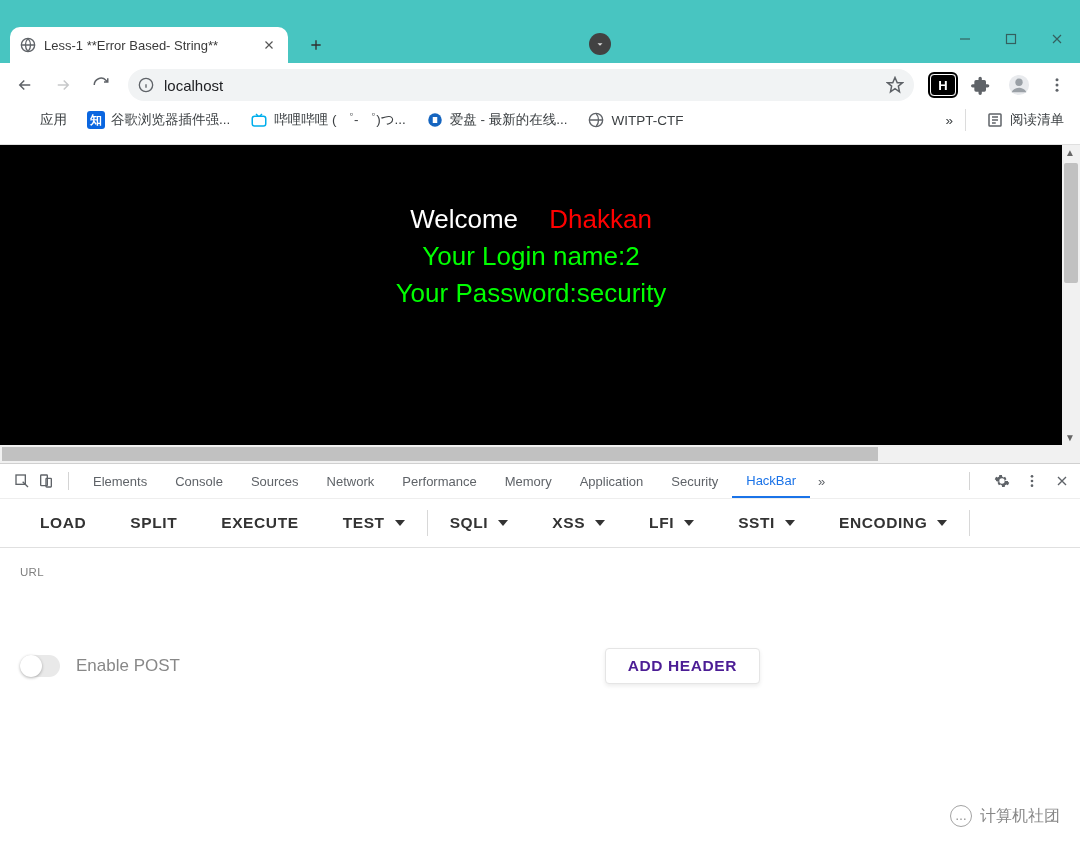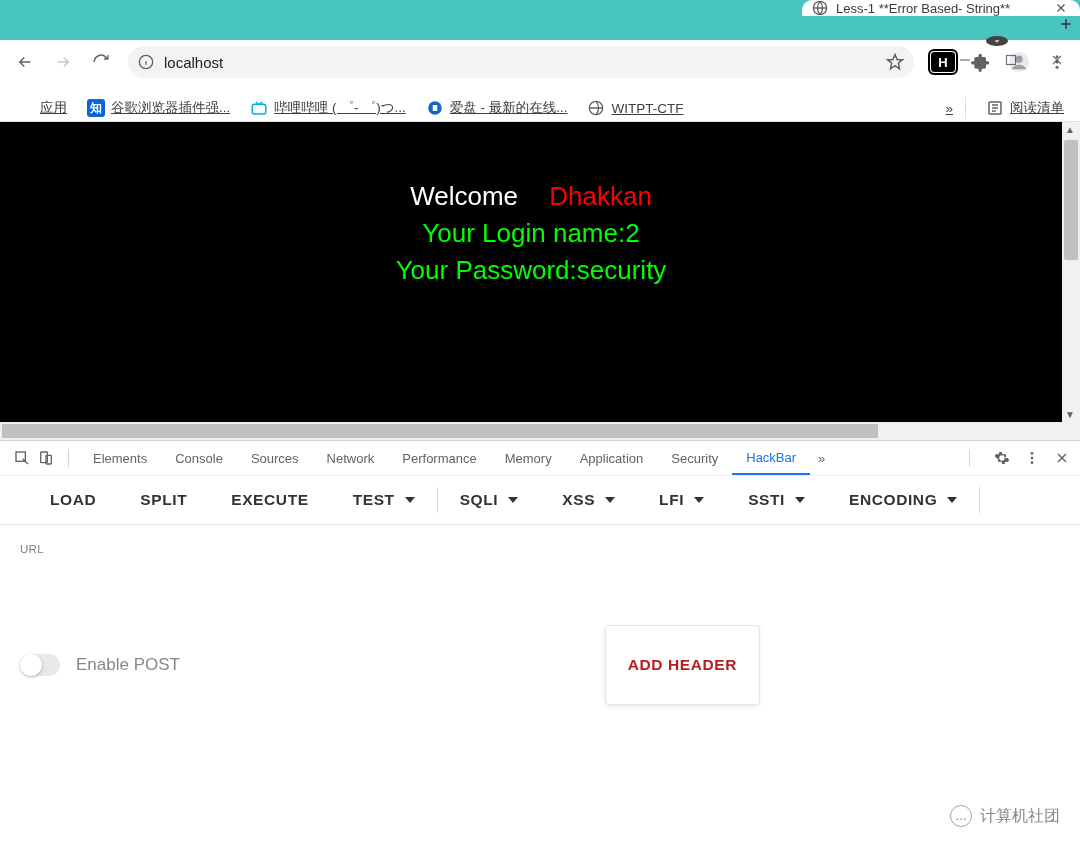--- a/index.html
+++ b/index.html
@@ -1,18 +1,18 @@
 <!DOCTYPE html>
 <html><head>
 <meta charset="utf-8">
 <style>
   * { margin: 0; padding: 0; box-sizing: border-box; font-family: "Segoe UI", "Microsoft YaHei", Arial, sans-serif; }
   body { width: 1080px; height: 845px; background: #fff; overflow: hidden; position: relative; }
 
-  .titlebar { height: 40px; background: #48c5c1; display: flex; align-items: flex-end; flex-direction: column; }
+  .titlebar { height: 63px; background: #48c5c1; display: flex; align-items: flex-end; }
   .tab { background: #fff; height: 36px; margin-left: 10px; border-radius: 10px 10px 0 0; display: flex; align-items: center; padding: 0 12px 0 10px; font-size: 13px; color: #3a3a3a; width: 278px; }
   .tab .globe { width: 16px; height: 16px; margin-right: 8px; color: #5f6368; }
   .tab-title { flex: 1; white-space: nowrap; overflow: hidden; text-overflow: ellipsis; }
   .tab-close { width: 14px; height: 14px; margin-left: 6px; color: #555; }
   .newtab { width: 28px; height: 28px; margin-left: 14px; margin-bottom: 4px; display: flex; align-items: center; justify-content: center; color: #2f2f2f; }
   .win-controls { margin-left: auto; display: flex; height: 48px; }
   .win-btn { width: 46px; display: flex; align-items: center; justify-content: center; color: #2a2a2a; opacity: .65; }
   .win-btn svg { width: 12px; height: 12px; }
 
   .addrbar { height: 44px; background: #fff; display: flex; align-items: center; padding: 0 8px; gap: 4px; }
@@ -20,21 +20,21 @@
   .nav-btn.dis { opacity: .35; }
   .omnibox { flex: 1; height: 32px; background: #f1f3f4; border-radius: 16px; display: flex; align-items: center; padding: 0 10px; font-size: 15px; color: #202124; margin: 0 6px; }
   .omnibox .info { width: 16px; height: 16px; margin-right: 10px; color: #5f6368; }
   .omnibox .url-dim { color: #80868b; }
   .omnibox .url-dark { color: #202124; }
   .star { width: 18px; height: 18px; margin-left: auto; color: #5f6368; }
   .ext-btn { width: 30px; height: 30px; display: flex; align-items: center; justify-content: center; margin-left: 4px; }
   .h-badge { width: 26px; height: 22px; background: #000; border-radius: 4px; color: #fff; display: flex; align-items: center; justify-content: center; font-weight: 700; border:1px solid #fff; outline:2px solid #000; font-size:13px; }
   .puzzle, .avatar, .kebab { color: #5f6368; }
 
-  .bookmarks { height: 38px; background: #fff; border-bottom: 1px solid #e0e0e0; display: flex; align-items: flex-end; padding: 0 8px; font-size: 13.5px; color: #3c4043; gap: 4px; text-decoration: underline; }
+  .bookmarks { height: 38px; background: #fff; border-bottom: 1px solid #e0e0e0; display: flex; align-items: flex-start; padding: 0 8px; font-size: 13.5px; color: #3c4043; gap: 4px; }
   .bm { display: flex; align-items: center; padding: 4px 8px; border-radius: 4px; gap: 6px; white-space: nowrap; }
   .bm-icon { width: 18px; height: 18px; display: flex; align-items: center; justify-content: center; }
   .apps-icon { display: grid; grid-template-columns: repeat(3,4px); grid-template-rows: repeat(3,4px); gap: 2px; }
   .apps-icon span:nth-child(1){background:#e53935}.apps-icon span:nth-child(2){background:#fbc02d}.apps-icon span:nth-child(3){background:#1e88e5}
   .apps-icon span:nth-child(4){background:#43a047}.apps-icon span:nth-child(5){background:#e53935}.apps-icon span:nth-child(6){background:#fbc02d}
   .apps-icon span:nth-child(7){background:#1e88e5}.apps-icon span:nth-child(8){background:#43a047}.apps-icon span:nth-child(9){background:#e53935}
   .zhi { background:#0a66e0; color:#fff; width:18px; height:18px; border-radius:3px; font-size:12px; font-weight:600; }
   .bili { color:#00aeec; }
   .bm-right { margin-left: auto; display:flex; align-items:center; gap:12px; }
   .bm-sep { width:1px; height:22px; background:#dcdcdc; }
@@ -53,33 +53,33 @@
   .hthumb { height:14px; background:#c1c1c1; margin-left:2px; width:876px; }
 
   .devtools { border-top:1px solid #d0d0d0; }
   .dt-tabs { height:34px; display:flex; align-items:center; padding:0 10px; font-size:13px; color:#5f6368; gap:0; }
   .dt-icon { width:24px; display:flex; justify-content:center; color:#5f6368; }
   .dt-sepv { width:1px; height:18px; background:#d4d4d4; margin:0 10px; }
   .dt-tab { padding:0 14px; height:34px; display:flex; align-items:center; }
   .dt-tab.active { color:#1a73e8; border-bottom:2px solid #1a73e8; }
   .dt-right { margin-left:auto; display:flex; align-items:center; gap:14px; }
 
-  .hackbar-tb { height:50px; border-top:1px solid #eee; border-bottom:1px solid #e0e0e0; display:flex; align-items:center; padding:0 28px; font-size:15.5px; font-weight:600; letter-spacing:.6px; color:#333; gap:0; overflow:hidden; }
+  .hackbar-tb { height:50px; border-top:1px solid #eee; border-bottom:1px solid #e0e0e0; display:flex; align-items:center; padding:0 18px; font-size:15.5px; font-weight:600; letter-spacing:.6px; color:#333; gap:0; overflow:hidden; }
   .hb-btn { padding:0 22px; display:flex; align-items:center; gap:10px; height:50px; white-space:nowrap; }
   .hb-sep { width:1px; height:26px; background:#d8d8d8; }
   .caret { width:10px; height:6px; }
 
   .hb-body { padding:18px 20px 0 20px; }
   .url-label { font-size:11.5px; color:#808080; letter-spacing:.3px; }
   .url-line { font-size:17px; color:#444; padding:6px 0 8px 0; border-bottom:1px solid #cfcfcf; }
   .hb-row { display:flex; align-items:center; margin-top:70px; }
   .toggle { width:40px; height:22px; background:#e9e9e9; border-radius:12px; position:relative; }
   .toggle-knob { position:absolute; left:0; top:0; width:22px; height:22px; background:#fff; border-radius:50%; box-shadow:0 1px 3px rgba(0,0,0,.3); }
   .toggle-label { margin-left:16px; font-size:17px; color:#888; }
-  .add-header { margin-left:auto; margin-right:300px; padding:30px 22px; font-size:15.5px; font-weight:600; letter-spacing:.6px; color:#b91c1c; border:1px solid #e5e5e5; box-shadow:0 2px 4px rgba(0,0,0,.08); border-radius:4px; background:#fff; }
+  .add-header { margin-left:auto; margin-right:300px; padding:8px 22px; font-size:15.5px; font-weight:600; letter-spacing:.6px; color:#4c1d95; border:1px solid #e5e5e5; box-shadow:0 2px 4px rgba(0,0,0,.08); border-radius:4px; background:#fff; }
 
   .watermark { position:absolute; right:20px; bottom:18px; display:flex; align-items:center; gap:8px; font-size:16px; color:#7a7a7a; opacity:.9; }
   .wm-icon { width:22px; height:22px; border:1.5px solid #999; border-radius:50%; display:flex; align-items:center; justify-content:center; font-size:12px; }
 
   .circle-badge { width:22px; height:22px; border-radius:50%; background:#424242; display:flex; align-items:center; justify-content:center; margin-right:72px; margin-bottom:8px; }
   .circle-badge svg{ color:#ddd; width:10px; height:10px; }
 </style>
 </head>
 <body>
 

